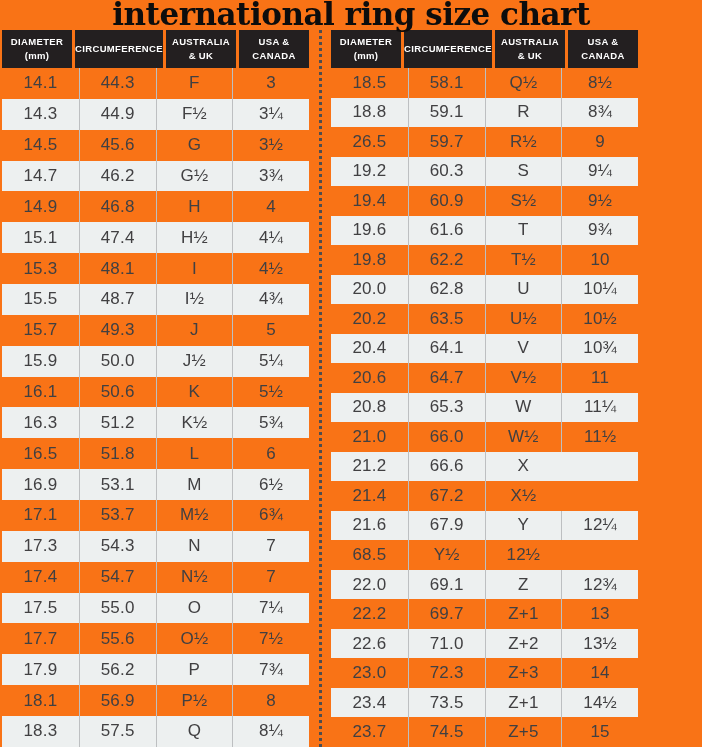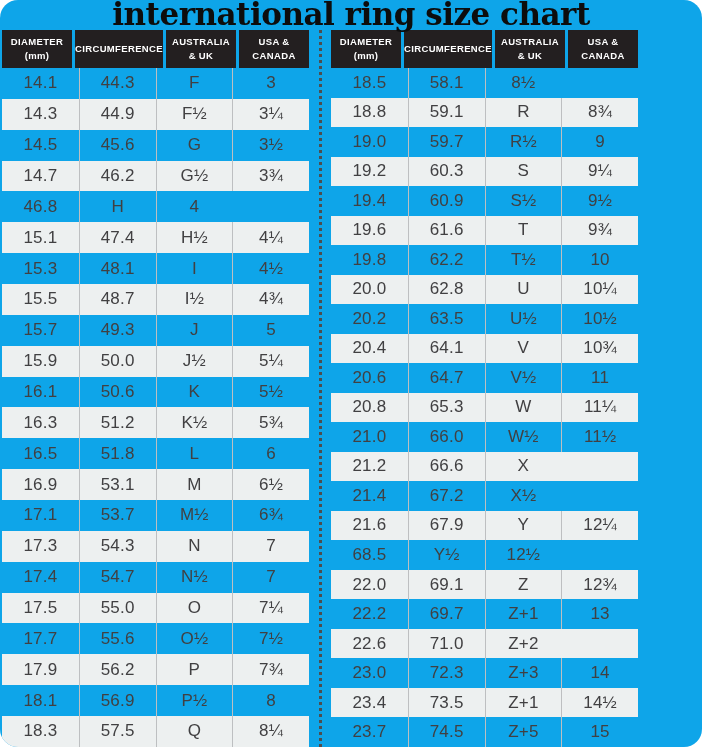--- a/index.html
+++ b/index.html
@@ -1,23 +1,22 @@
 <!DOCTYPE html>
 <html><head>
 <meta charset="utf-8">
 <style>
   html, body { margin: 0; padding: 0; background: #ffffff; }
   .page {
     position: relative;
     width: 702px;
     height: 747px;
-    background: #0ea5e9;
+    background: #f97316;
     overflow: hidden;
     font-family: "Liberation Sans", sans-serif;
-    border-radius: 18px;
   }
   .title {
     position: absolute;
     top: -4px;
     left: 0;
     width: 100%;
     margin: 0;
     text-align: center;
     font-family: "DejaVu Serif", serif;
     font-weight: 700;
@@ -147,20 +146,21 @@
             <div class="td">G</div>
             <div class="td">3½</div>
           </div>
           <div class="row">
             <div class="td">14.7</div>
             <div class="td">46.2</div>
             <div class="td">G½</div>
             <div class="td">3¾</div>
           </div>
           <div class="row">
+            <div class="td">14.9</div>
             <div class="td">46.8</div>
             <div class="td">H</div>
             <div class="td">4</div>
           </div>
           <div class="row">
             <div class="td">15.1</div>
             <div class="td">47.4</div>
             <div class="td">H½</div>
             <div class="td">4¼</div>
           </div>
@@ -281,30 +281,31 @@
         </div>
         <div class="th">
           <span>USA &amp;</span>
           <span>CANADA</span>
         </div>
       </div>
       <div class="tbody">
           <div class="row">
             <div class="td">18.5</div>
             <div class="td">58.1</div>
+            <div class="td">Q½</div>
             <div class="td">8½</div>
           </div>
           <div class="row">
             <div class="td">18.8</div>
             <div class="td">59.1</div>
             <div class="td">R</div>
             <div class="td">8¾</div>
           </div>
           <div class="row">
-            <div class="td">19.0</div>
+            <div class="td">26.5</div>
             <div class="td">59.7</div>
             <div class="td">R½</div>
             <div class="td">9</div>
           </div>
           <div class="row">
             <div class="td">19.2</div>
             <div class="td">60.3</div>
             <div class="td">S</div>
             <div class="td">9¼</div>
           </div>
@@ -392,20 +393,21 @@
           <div class="row">
             <div class="td">22.2</div>
             <div class="td">69.7</div>
             <div class="td">Z+1</div>
             <div class="td">13</div>
           </div>
           <div class="row">
             <div class="td">22.6</div>
             <div class="td">71.0</div>
             <div class="td">Z+2</div>
+            <div class="td">13½</div>
           </div>
           <div class="row">
             <div class="td">23.0</div>
             <div class="td">72.3</div>
             <div class="td">Z+3</div>
             <div class="td">14</div>
           </div>
           <div class="row">
             <div class="td">23.4</div>
             <div class="td">73.5</div>

